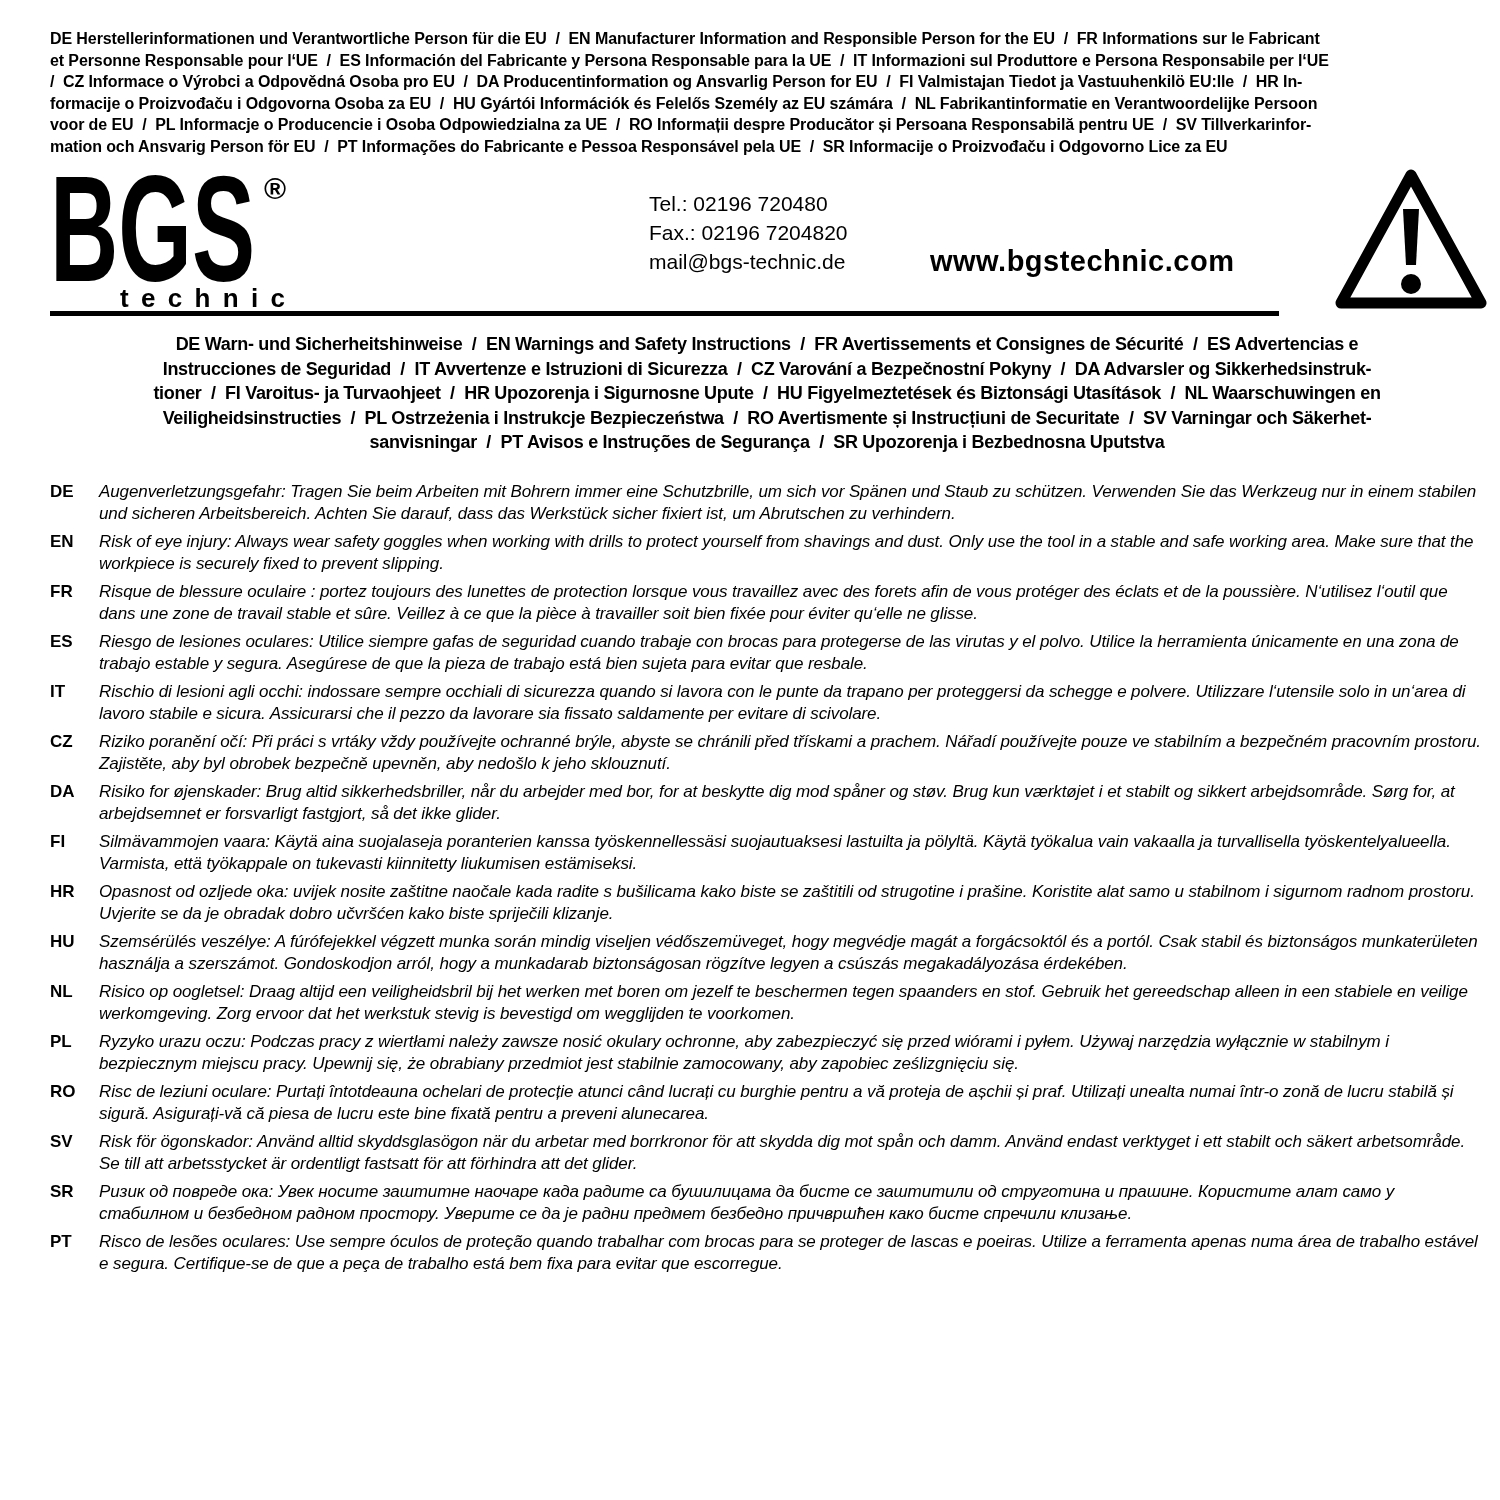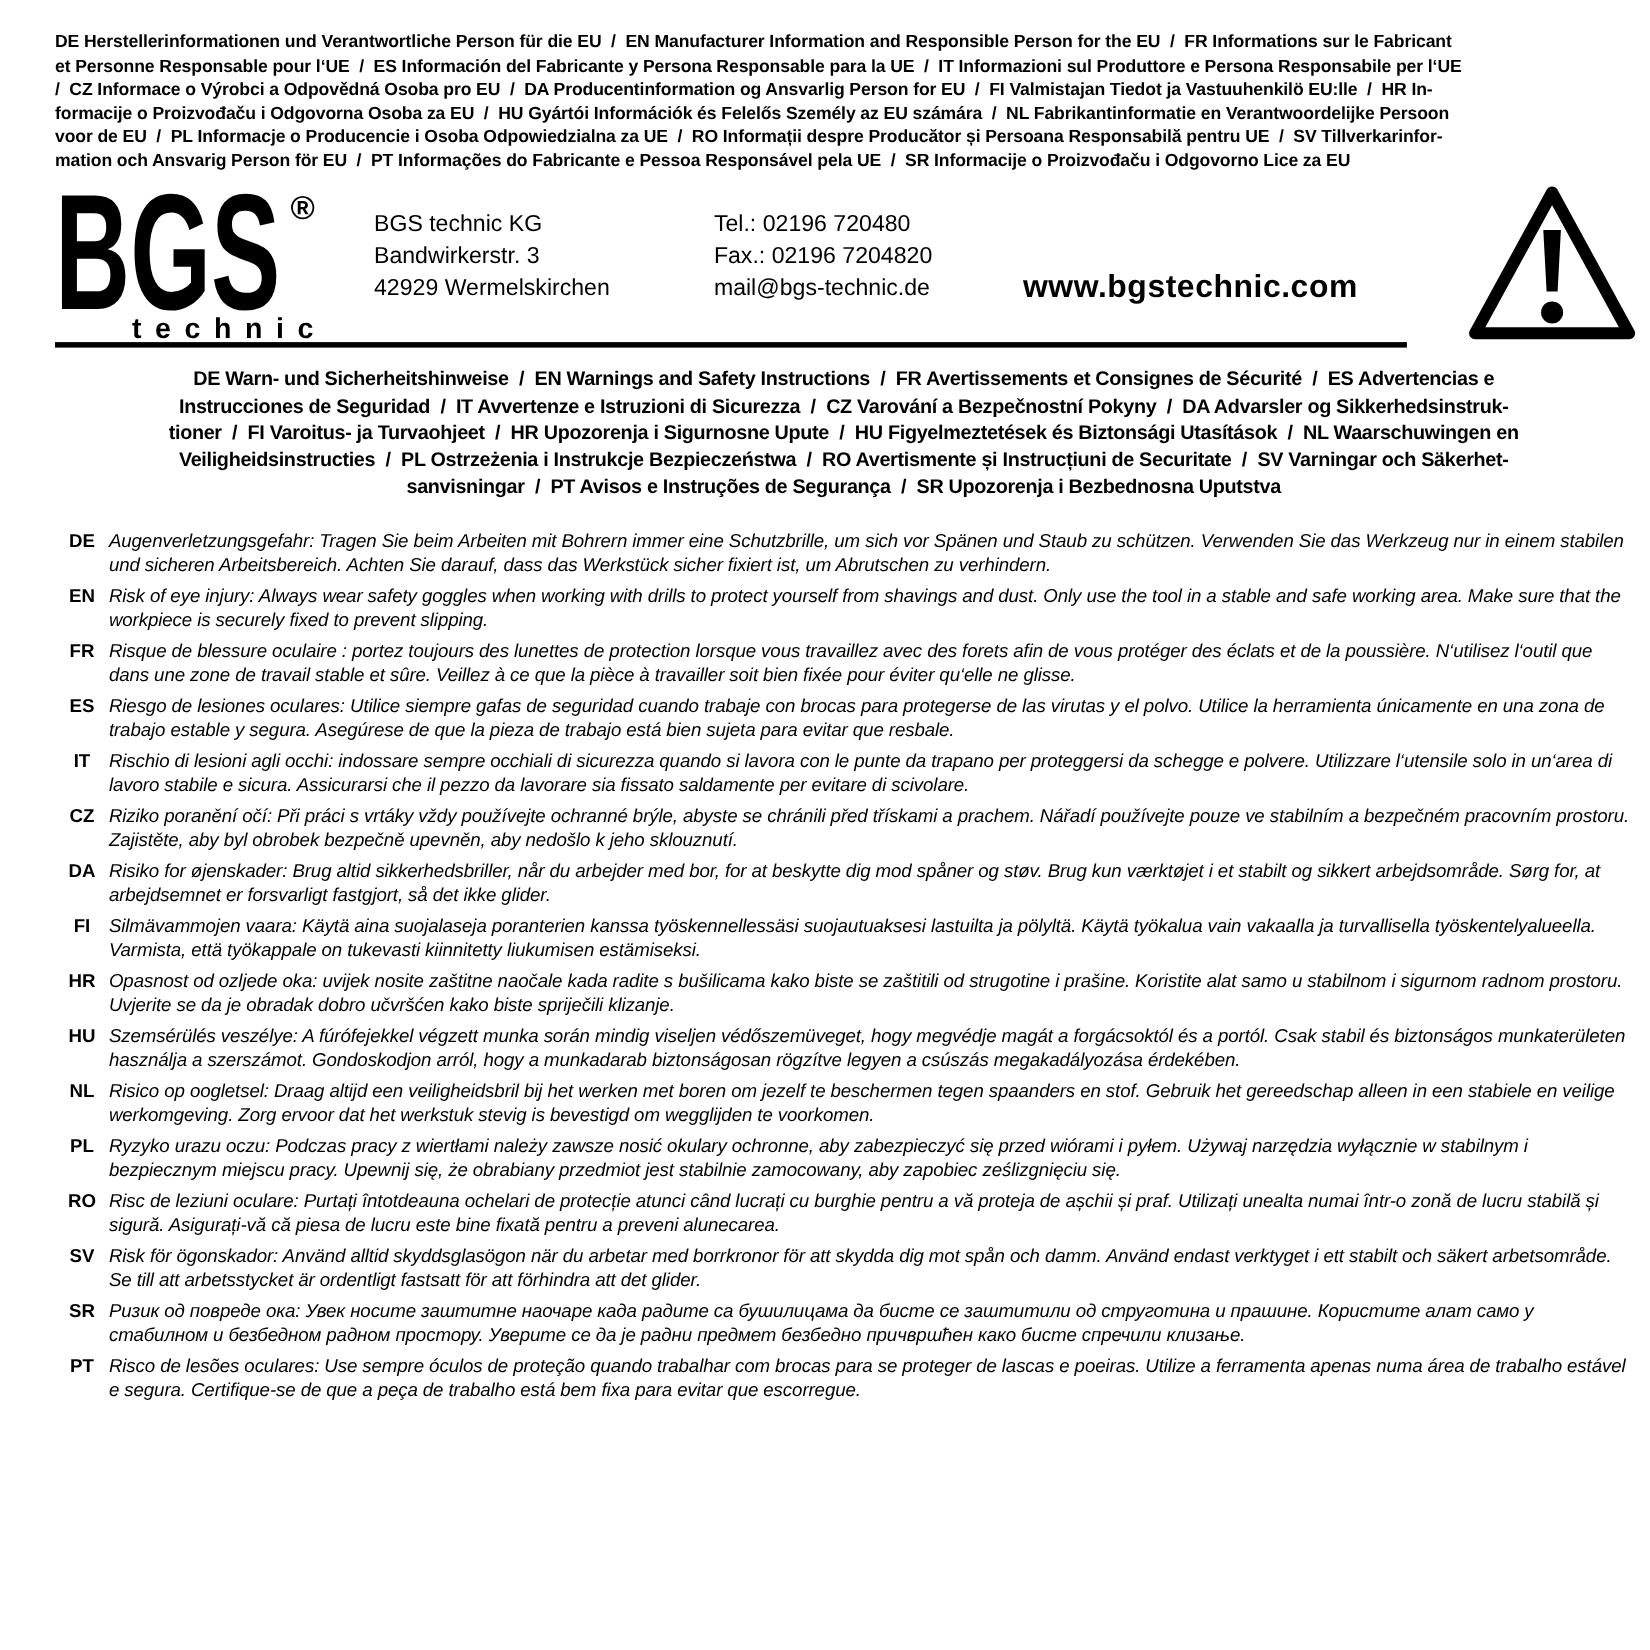--- a/index.html
+++ b/index.html
@@ -35,21 +35,21 @@
     text-align: center;
   }
 
   .warnings { margin-top: 26px; }
   .warning-row {
     display: grid;
     grid-template-columns: 49px 1fr;
     font-size: 17px; line-height: 22px;
     margin-bottom: 6px;
   }
-  .warning-code { font-weight: bold; text-align: center; }
+  .warning-code { font-weight: bold; }
   .warning-text { letter-spacing: -0.1px; font-style: italic; }
 </style>
 </head>
 <body>
 
 <div class="page">
 
   <div class="mfr-header">DE Herstellerinformationen und Verantwortliche Person für die EU  /  EN Manufacturer Information and Responsible Person for the EU  /  FR Informations sur le Fabricant
 et Personne Responsable pour l‘UE  /  ES Información del Fabricante y Persona Responsable para la UE  /  IT Informazioni sul Produttore e Persona Responsabile per l‘UE
 /  CZ Informace o Výrobci a Odpovědná Osoba pro EU  /  DA Producentinformation og Ansvarlig Person for EU  /  FI Valmistajan Tiedot ja Vastuuhenkilö EU:lle  /  HR In-
@@ -60,25 +60,20 @@
   <div class="brand-row">
 
     <div class="logo">
       <svg width="250" height="142" viewBox="0 0 250 142">
         <text x="0" y="112" font-family="Liberation Sans, sans-serif" font-weight="bold" font-size="150" textLength="205" lengthAdjust="spacingAndGlyphs" fill="#000">BGS</text>
         <text x="214" y="30" font-family="Liberation Sans, sans-serif" font-weight="bold" font-size="30" fill="#000">®</text>
         <text x="70" y="138" font-family="Liberation Sans, sans-serif" font-weight="bold" font-size="26" textLength="165" lengthAdjust="spacing" fill="#000">technic</text>
       </svg>
     </div>
 
-    <div class="addr-block">
-      <div>BGS technic KG</div>
-      <div>Bandwirkerstr. 3</div>
-      <div>42929 Wermelskirchen</div>
-    </div>
 
     <div class="contact-block">
       <div>Tel.: 02196 720480</div>
       <div>Fax.: 02196 7204820</div>
       <div>mail@bgs-technic.de</div>
     </div>
 
     <div class="website">www.bgstechnic.com</div>
 
     <div class="warn-triangle">

